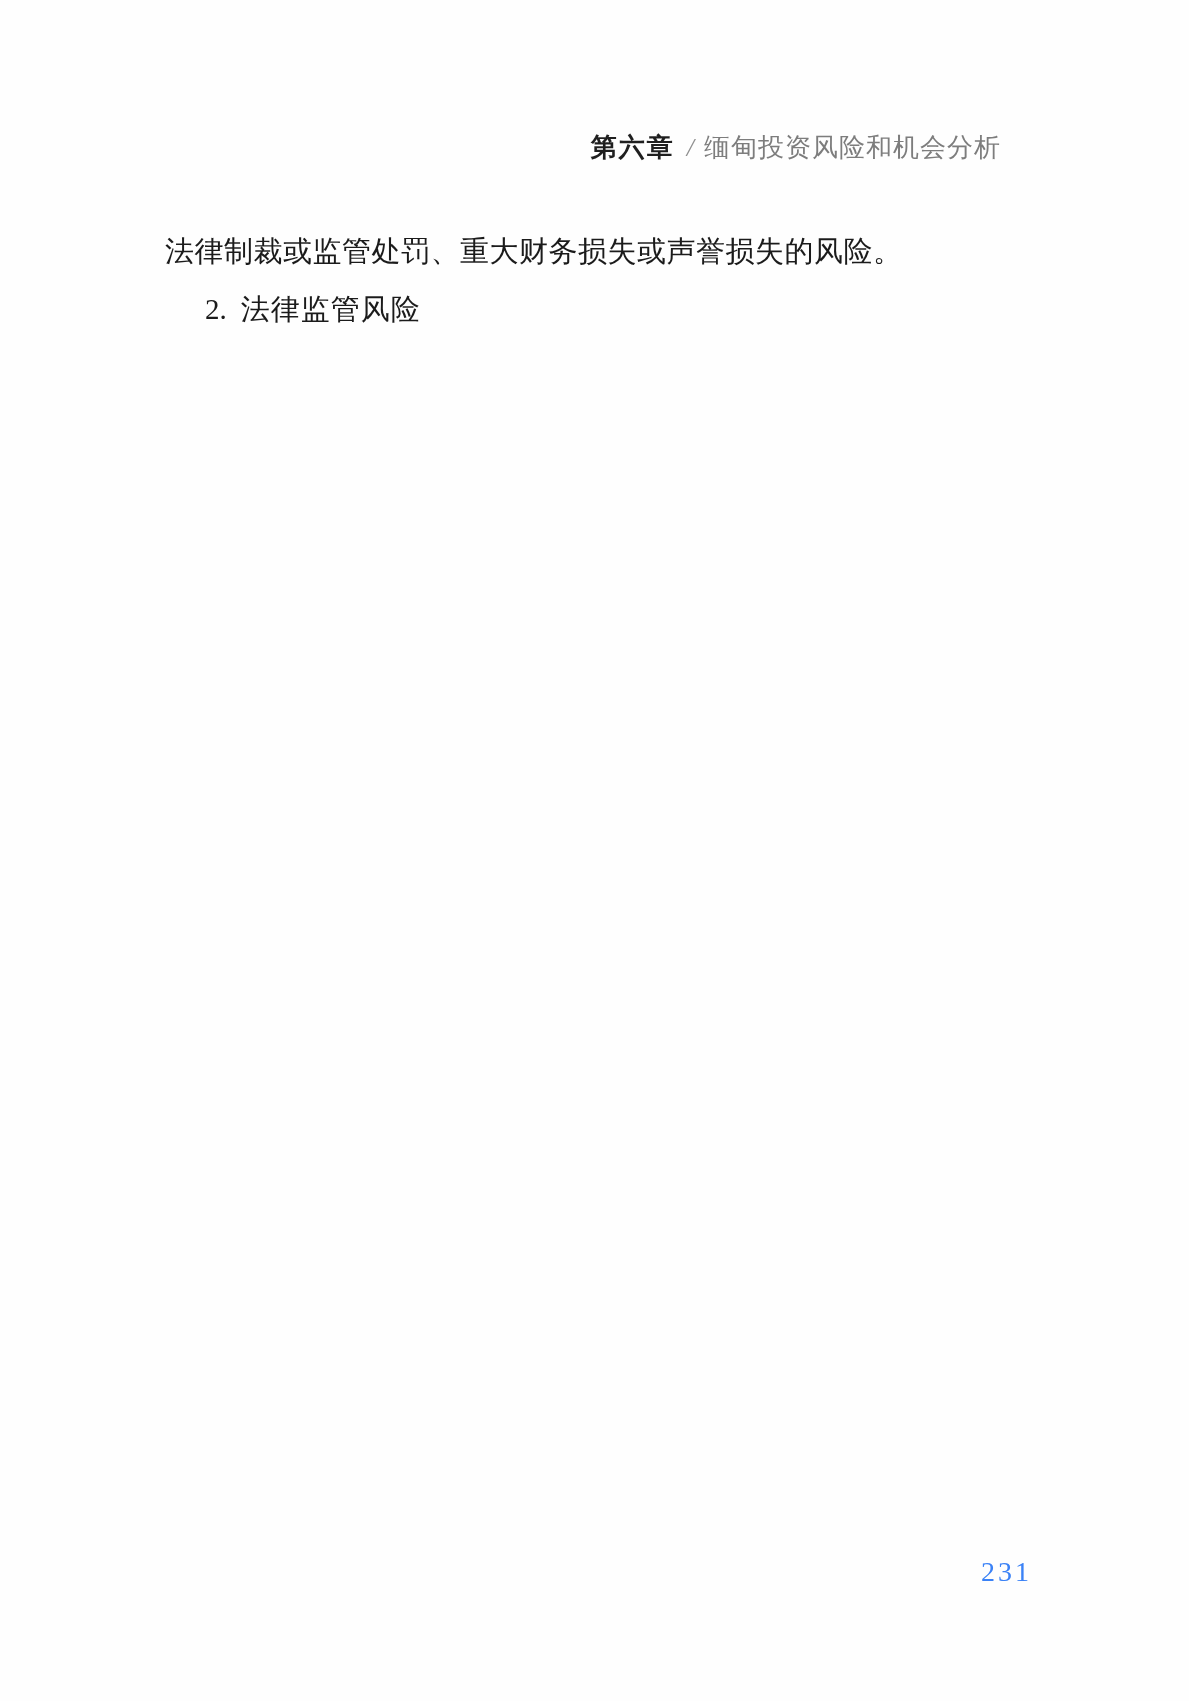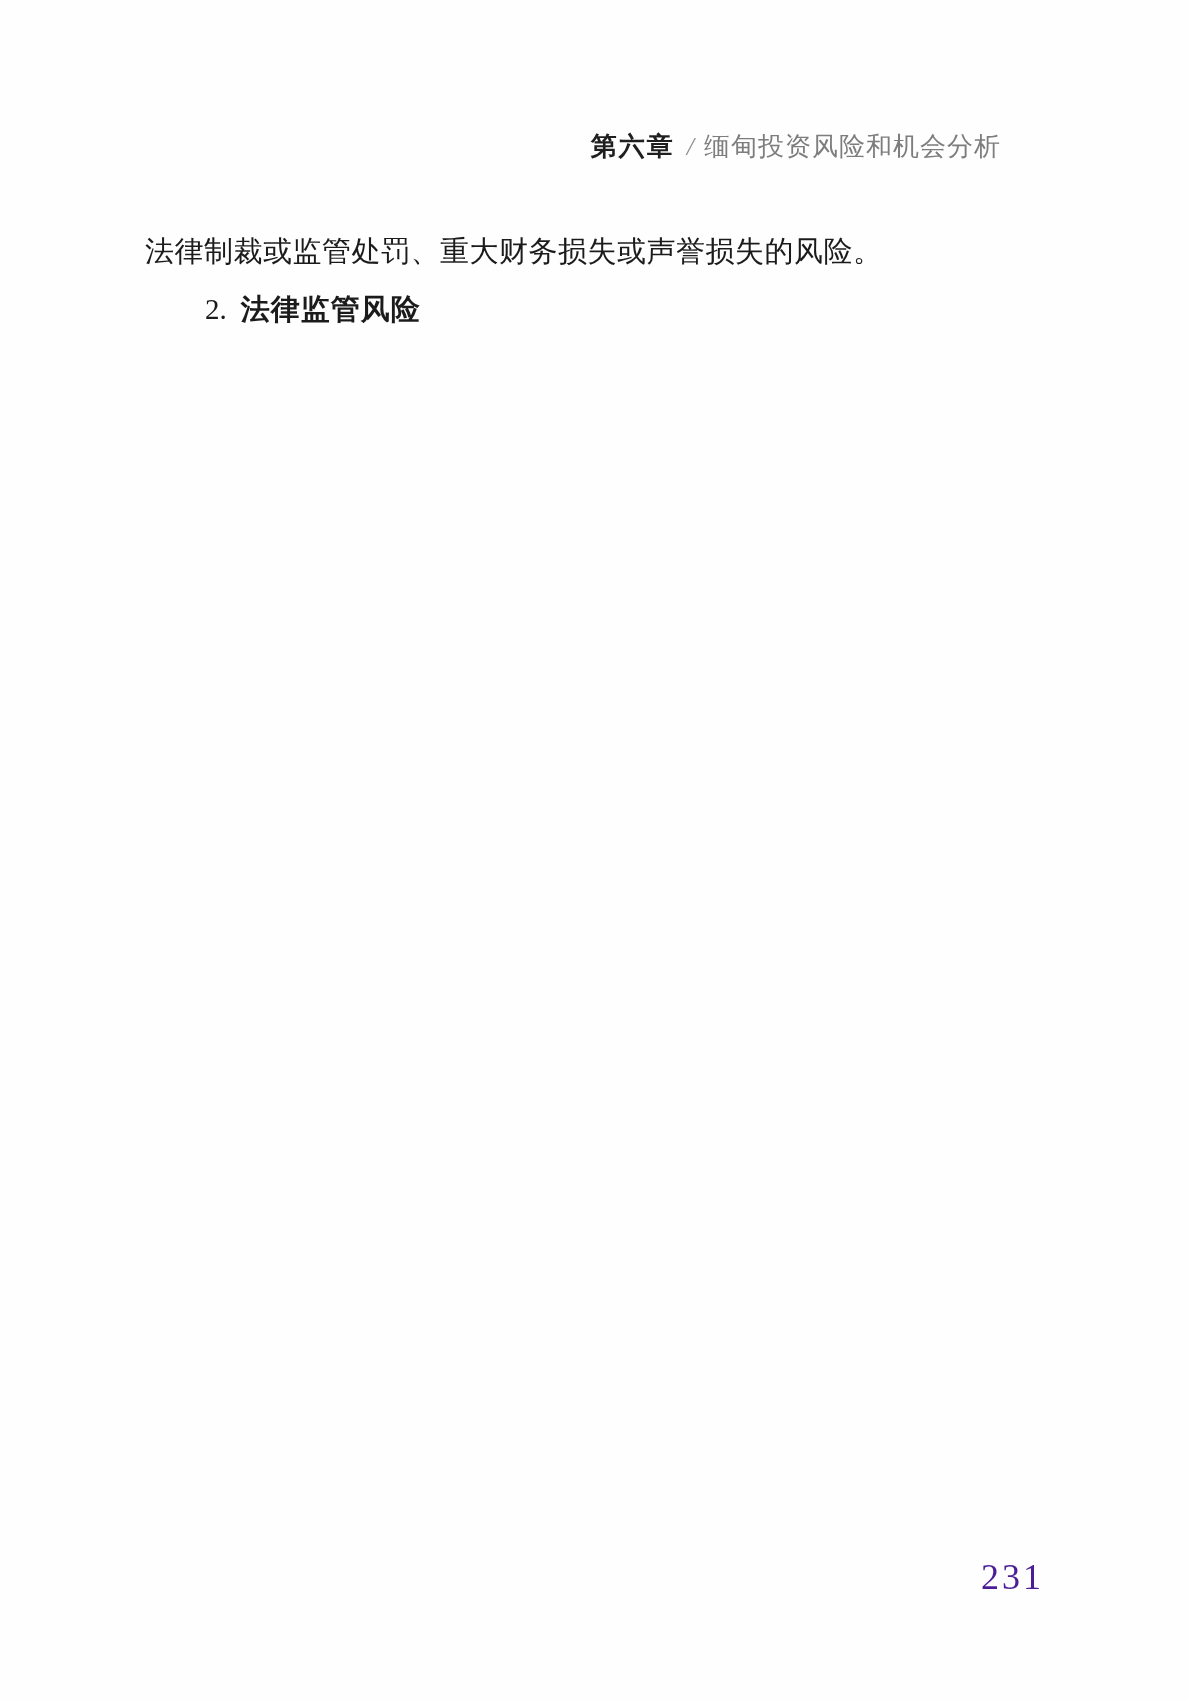--- a/index.html
+++ b/index.html
@@ -19,21 +19,21 @@
   
   .running-header {
     position: absolute;
     top: 131px;
     right: 188px;
     font-size: 26px;
     line-height: 32px;
     white-space: nowrap;
   }
   .running-header .chapter {
-    font-family: Liberation Mono, monospace;
+    font-family: Liberation Sans, sans-serif;
     font-weight: 700;
     color: #1f1f1f;
     letter-spacing: 2px;
   }
   .running-header .sep {
     color: #8f8f8f;
     margin: 0 10px 0 12px;
     font-style: italic;
   }
   .running-header .htitle {
@@ -50,21 +50,21 @@
   }
   p.body {
     margin: 0;
     font-size: 29px;
     line-height: 51.5px;
     text-align: justify;
     text-justify: inter-character;
     letter-spacing: 0.5px;
   }
   p.indent { text-indent: 2em; }
-  p.first-line { margin-bottom: 6px; }
+  p.first-line { margin-bottom: 6px; margin-left: 20px; }
   .comment-label {
     margin: 18px 0 0 58px;
     font-family: "Liberation Sans", "DejaVu Sans", sans-serif;
     font-weight: 700;
     font-size: 29px;
     line-height: 50px;
     color: #151515;
   }
   .comment-body {
     margin: 0 0 0 56px;
@@ -82,30 +82,30 @@
     margin: 0 0 0 60px;
     font-size: 29px;
     line-height: 51.5px;
   }
   .section-heading .sec-num {
     font-family: "Liberation Serif", "DejaVu Serif", serif;
     margin-right: 14px;
   }
   .section-heading .sec-title {
     font-family: "Liberation Sans", "DejaVu Sans", sans-serif;
-    font-weight: 700;
+    font-weight: 400;
     letter-spacing: 1px;
   }
   .page-number {
     position: absolute;
     top: 1556px;
     left: 981px;
-    font-size: 36px;
+    font-size: 28px;
     letter-spacing: 3px;
-    color: #4c1d95;
+    color: #3b82f6;
   }
 </style>
 </head>
 <body>
 
 <div class="page">
 
   <div class="running-header">
     <span class="chapter">第六章</span><span class="sep">/</span><span class="htitle">缅甸投资风险和机会分析</span>
   </div>

